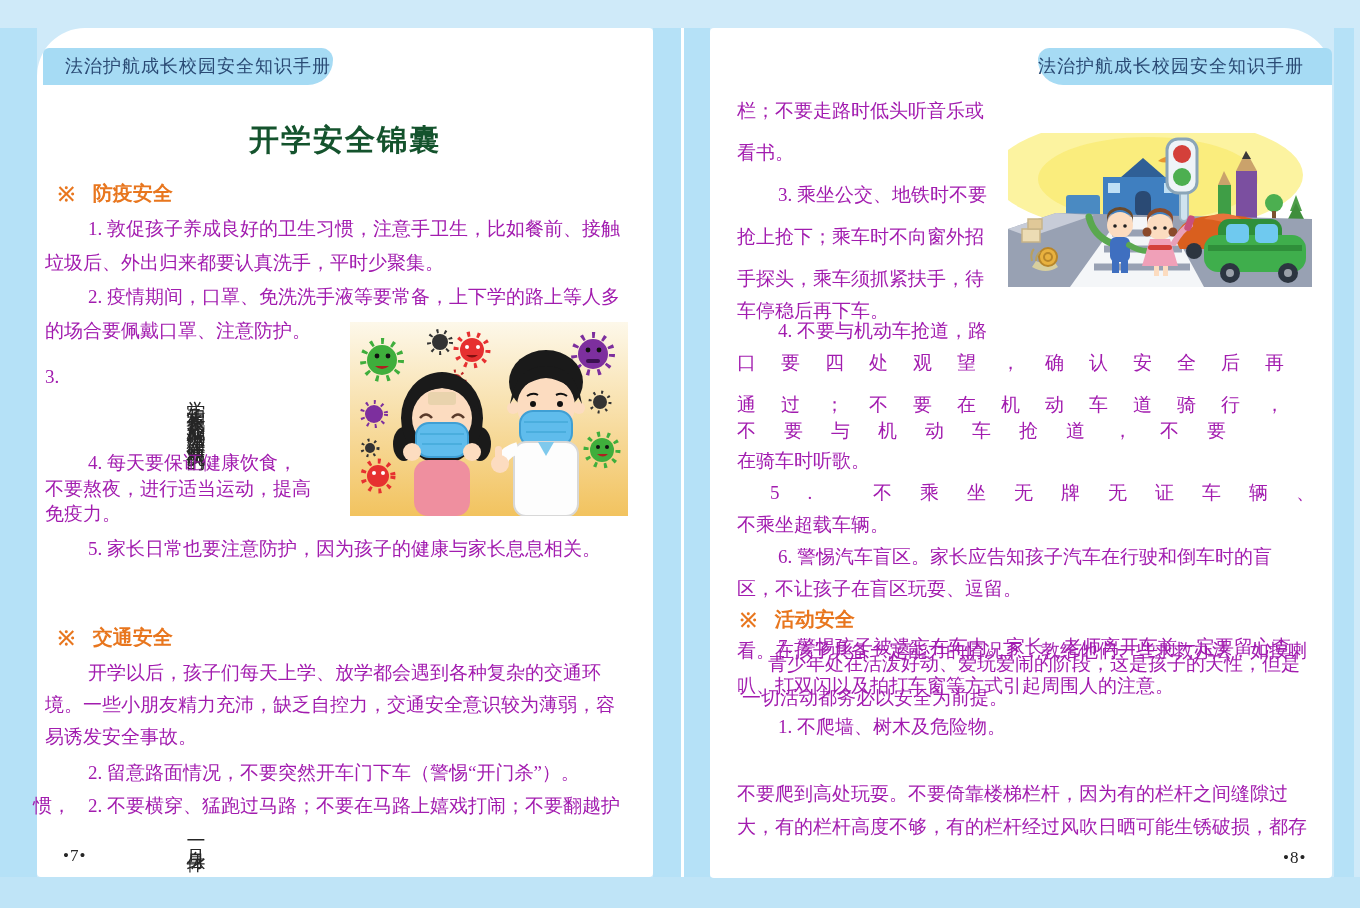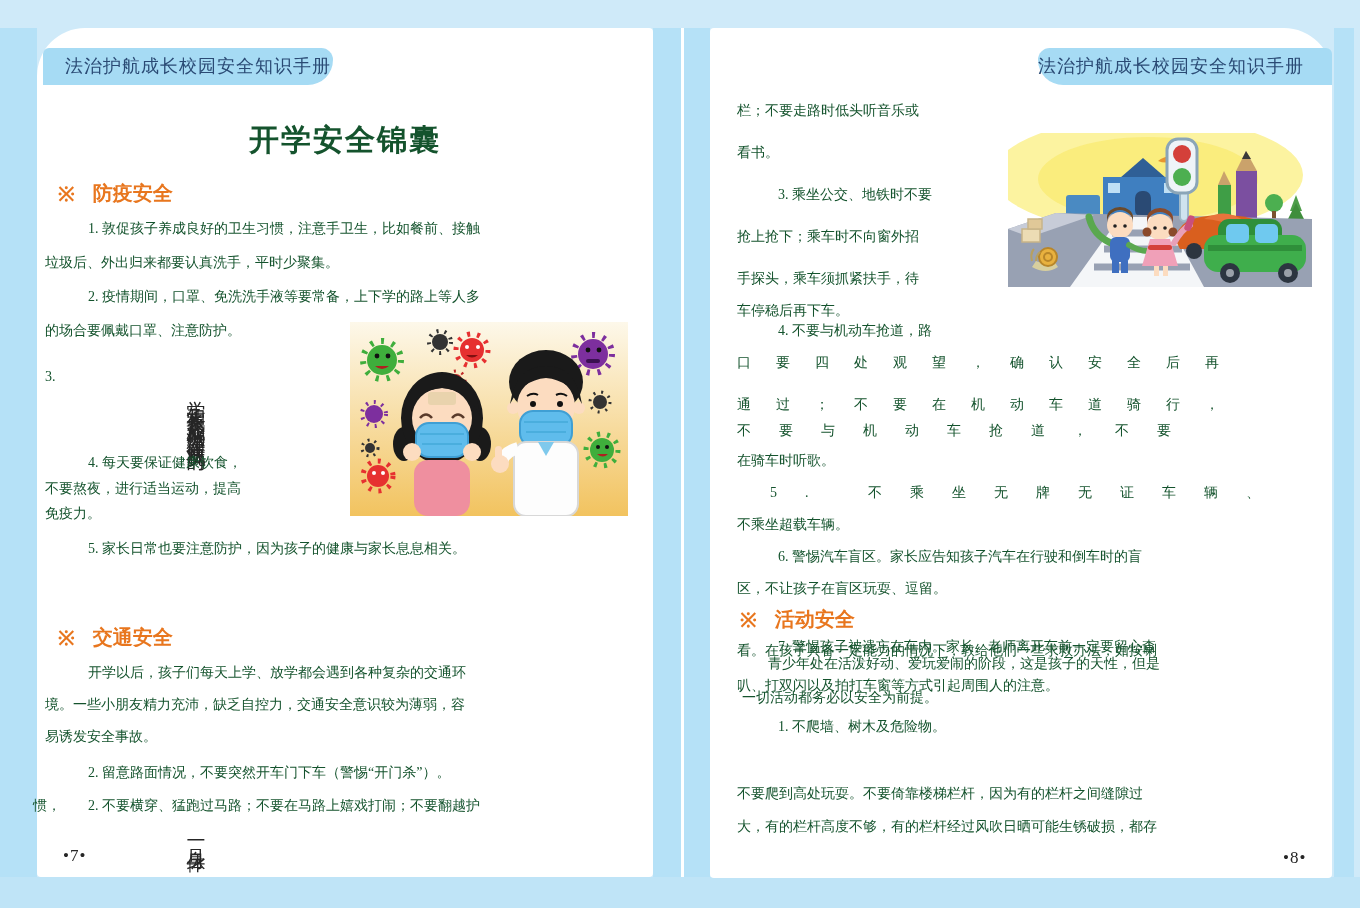--- a/index.html
+++ b/index.html
@@ -21,21 +21,21 @@
   .band span { display:block; line-height:37px; font-size:18px; letter-spacing:1px; color:#2a4a74; white-space:nowrap; }
   .band-l span { padding-left:22px; }
   .band-r span { padding-right:32px; text-align:right; }
 
   .main-title { position:absolute; left:0; top:92px; width:100%; text-align:center;
     font-size:30px; font-weight:bold; color:#14532d; letter-spacing:2px; }
 
   .heading { position:absolute; display:flex; gap:18px; font-size:20px; font-weight:bold;
     color:#e8761e; white-space:nowrap; }
 
-  .ln { position:absolute; font-size:14px; line-height:22px; color:#14532d; white-space:nowrap; }
+  .ln { position:absolute; font-size:19px; line-height:22px; color:#a21caf; white-space:nowrap; }
   .sp25 { letter-spacing:25px; }
   .sp28 { letter-spacing:28px; }
 
   .vtext { position:absolute; writing-mode:vertical-rl; text-orientation:upright;
     letter-spacing:3px; font-size:19px; color:#262626; }
 
   .pageno { position:absolute; font-size:17px; color:#262626; letter-spacing:1px; }
 
   .illus { position:absolute; }
 </style>

